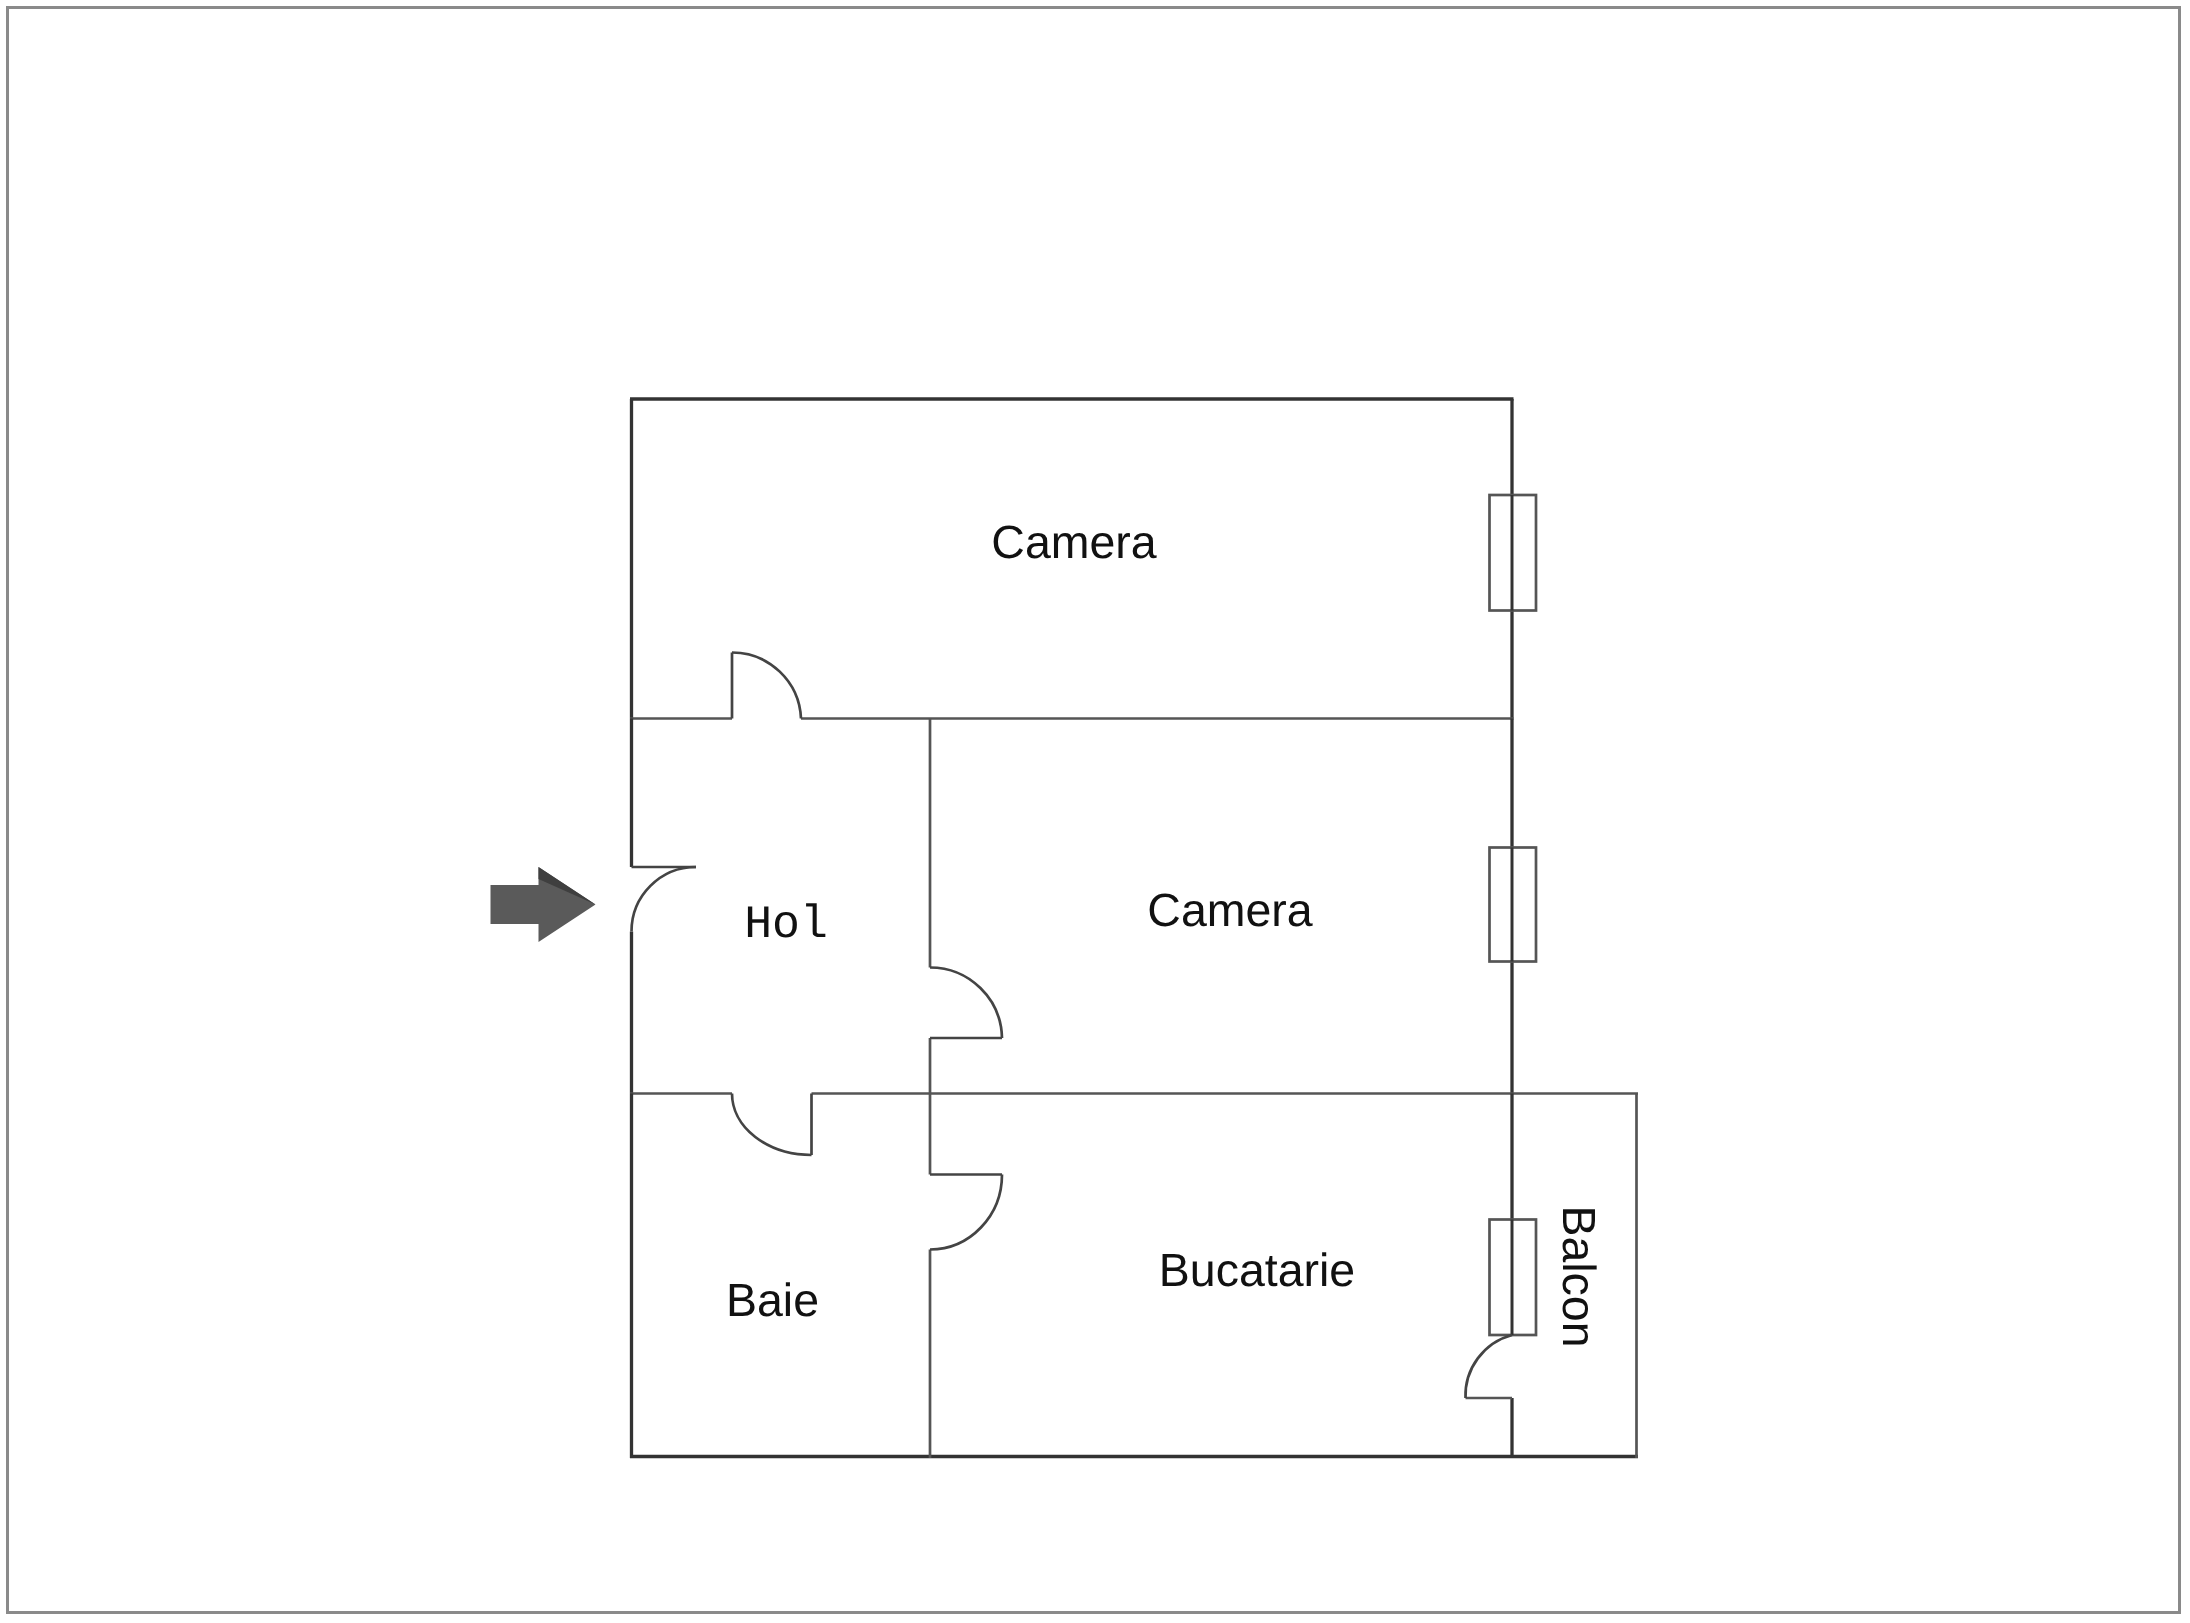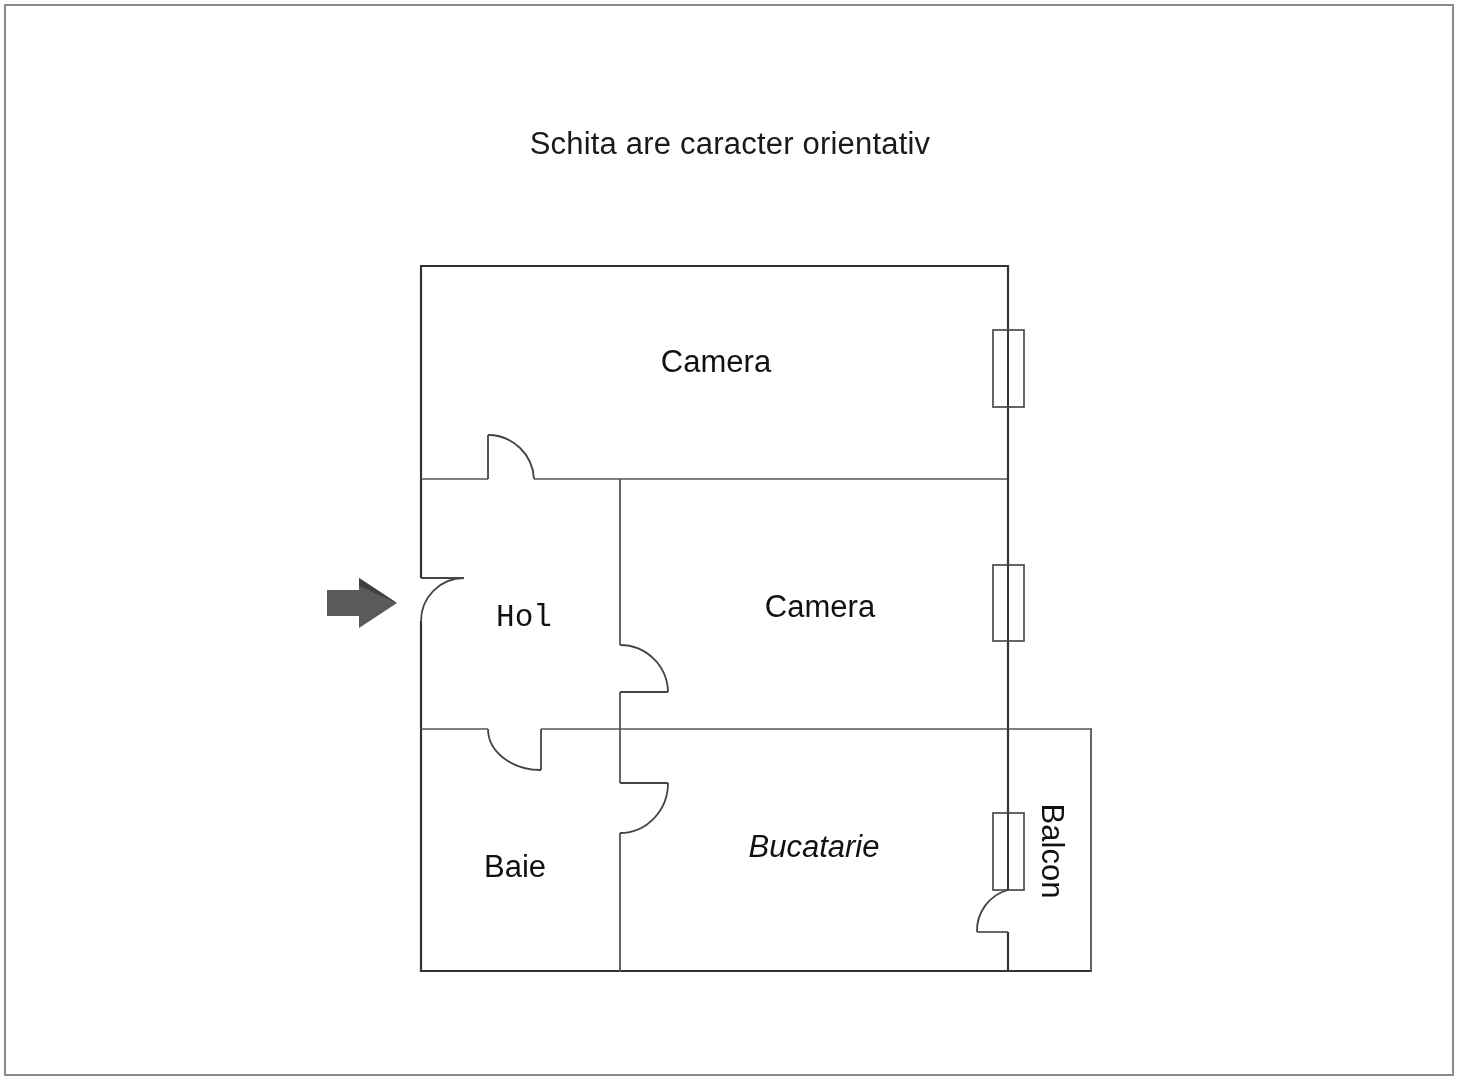--- a/index.html
+++ b/index.html
@@ -53,21 +53,20 @@
     transform: translate(-50%, -50%) rotate(90deg);
   }
 </style>
 </head>
 <body>
 
 <div id="page">
 
   <div id="outer-frame"></div>
 
-  <div id="plan-title">Schita are caracter orientativ</div>
 
   <svg id="floorplan-svg" width="1460" height="1082">
 
     <g>
 
       <line x1="420" y1="266" x2="1009" y2="266" stroke="#333333" stroke-width="2.2"></line>
 
       <line x1="421" y1="266" x2="421" y2="479" stroke="#333333" stroke-width="2.2"></line>
 
       <line x1="1008" y1="266" x2="1008" y2="479" stroke="#333333" stroke-width="2.2"></line>
@@ -165,17 +164,17 @@
   </svg>
 
   <div class="room-label" style="left:716px; top:362px;">Camera</div>
 
   <div class="room-label" style="left:524px; top:617px;font-family:Liberation Mono, monospace;">Hol</div>
 
   <div class="room-label" style="left:820px; top:607px;">Camera</div>
 
   <div class="room-label" style="left:515px; top:867px;">Baie</div>
 
-  <div class="room-label" style="left:814px; top:847px;font-style:italic;">Bucatarie</div>
+  <div class="room-label" style="left:838px; top:847px;">Bucatarie</div>
 
   <div class="room-label vertical" style="left:1052px; top:851px;">Balcon</div>
 
 </div>
 
 </body></html>

